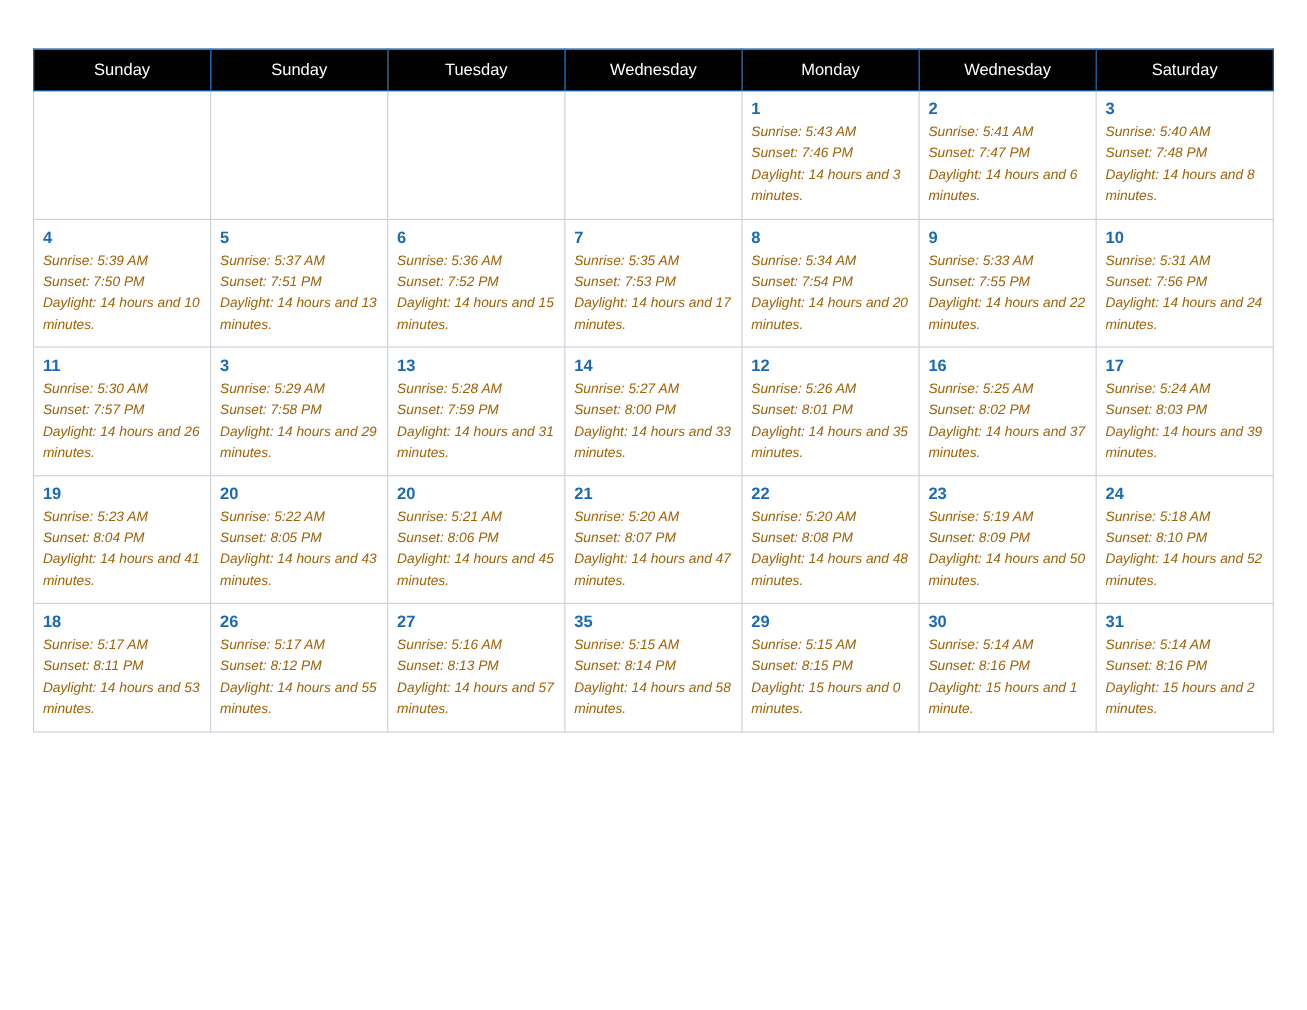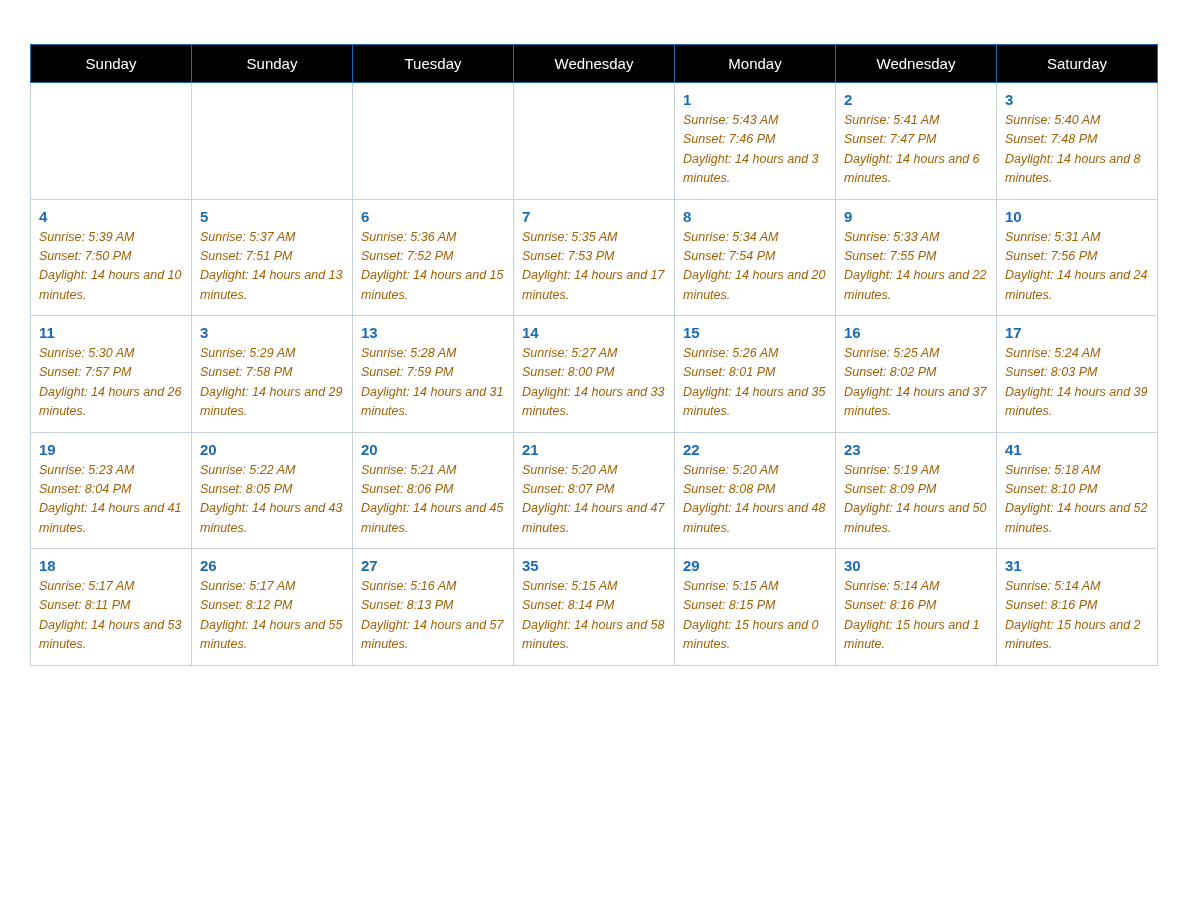--- a/index.html
+++ b/index.html
@@ -193,21 +193,21 @@
         </td>
         <td>
           <span class="day-number">13</span>
           <div class="sun-info">Sunrise: 5:28 AM<br>Sunset: 7:59 PM<br>Daylight: 14 hours and 31 minutes.</div>
         </td>
         <td>
           <span class="day-number">14</span>
           <div class="sun-info">Sunrise: 5:27 AM<br>Sunset: 8:00 PM<br>Daylight: 14 hours and 33 minutes.</div>
         </td>
         <td>
-          <span class="day-number">15</span>
+          <span class="day-number">12</span>
           <div class="sun-info">Sunrise: 5:26 AM<br>Sunset: 8:01 PM<br>Daylight: 14 hours and 35 minutes.</div>
         </td>
         <td>
           <span class="day-number">16</span>
           <div class="sun-info">Sunrise: 5:25 AM<br>Sunset: 8:02 PM<br>Daylight: 14 hours and 37 minutes.</div>
         </td>
         <td>
           <span class="day-number">17</span>
           <div class="sun-info">Sunrise: 5:24 AM<br>Sunset: 8:03 PM<br>Daylight: 14 hours and 39 minutes.</div>
         </td>
@@ -231,21 +231,21 @@
         </td>
         <td>
           <span class="day-number">22</span>
           <div class="sun-info">Sunrise: 5:20 AM<br>Sunset: 8:08 PM<br>Daylight: 14 hours and 48 minutes.</div>
         </td>
         <td>
           <span class="day-number">23</span>
           <div class="sun-info">Sunrise: 5:19 AM<br>Sunset: 8:09 PM<br>Daylight: 14 hours and 50 minutes.</div>
         </td>
         <td>
-          <span class="day-number">41</span>
+          <span class="day-number">24</span>
           <div class="sun-info">Sunrise: 5:18 AM<br>Sunset: 8:10 PM<br>Daylight: 14 hours and 52 minutes.</div>
         </td>
       </tr>
       <tr>
         <td>
           <span class="day-number">18</span>
           <div class="sun-info">Sunrise: 5:17 AM<br>Sunset: 8:11 PM<br>Daylight: 14 hours and 53 minutes.</div>
         </td>
         <td>
           <span class="day-number">26</span>

